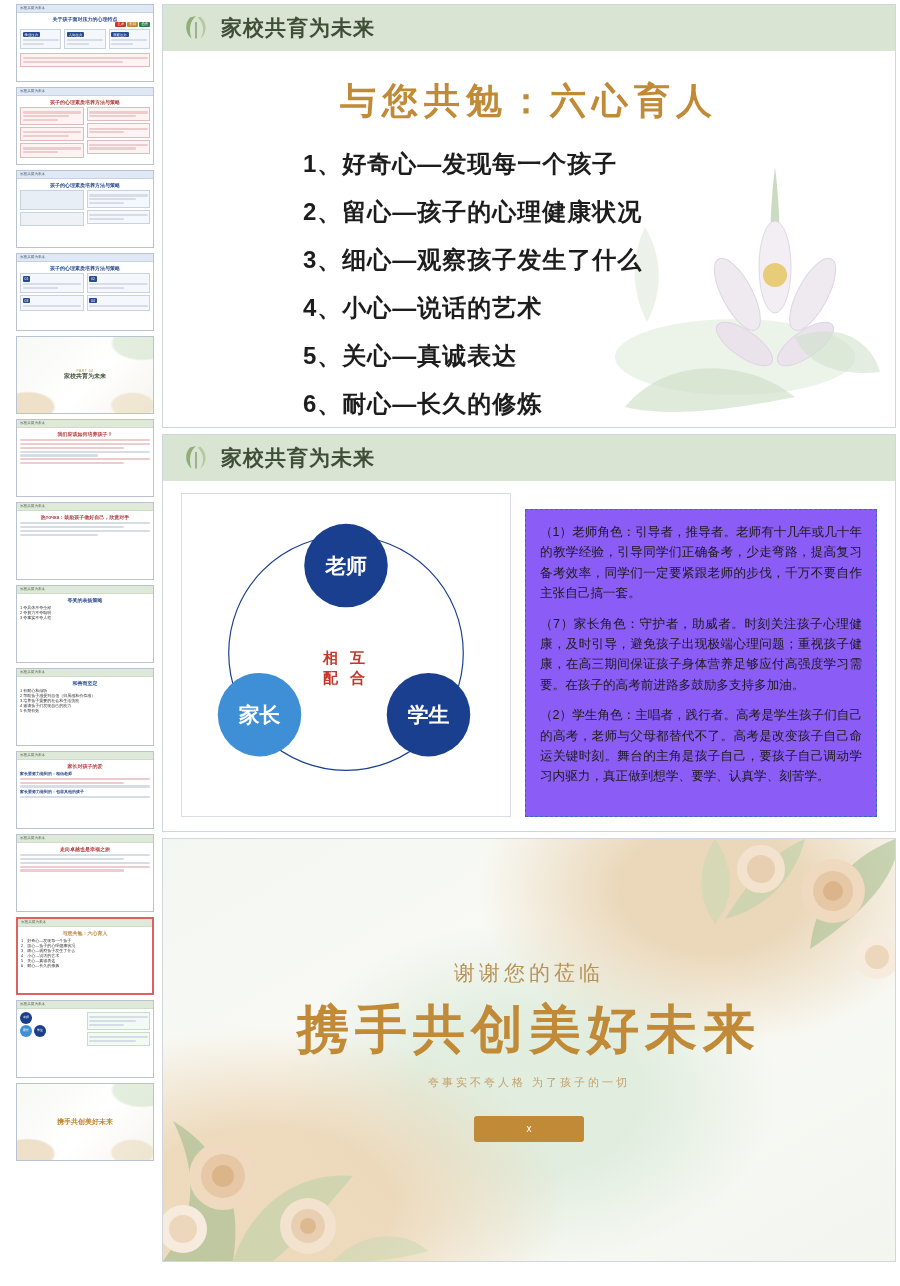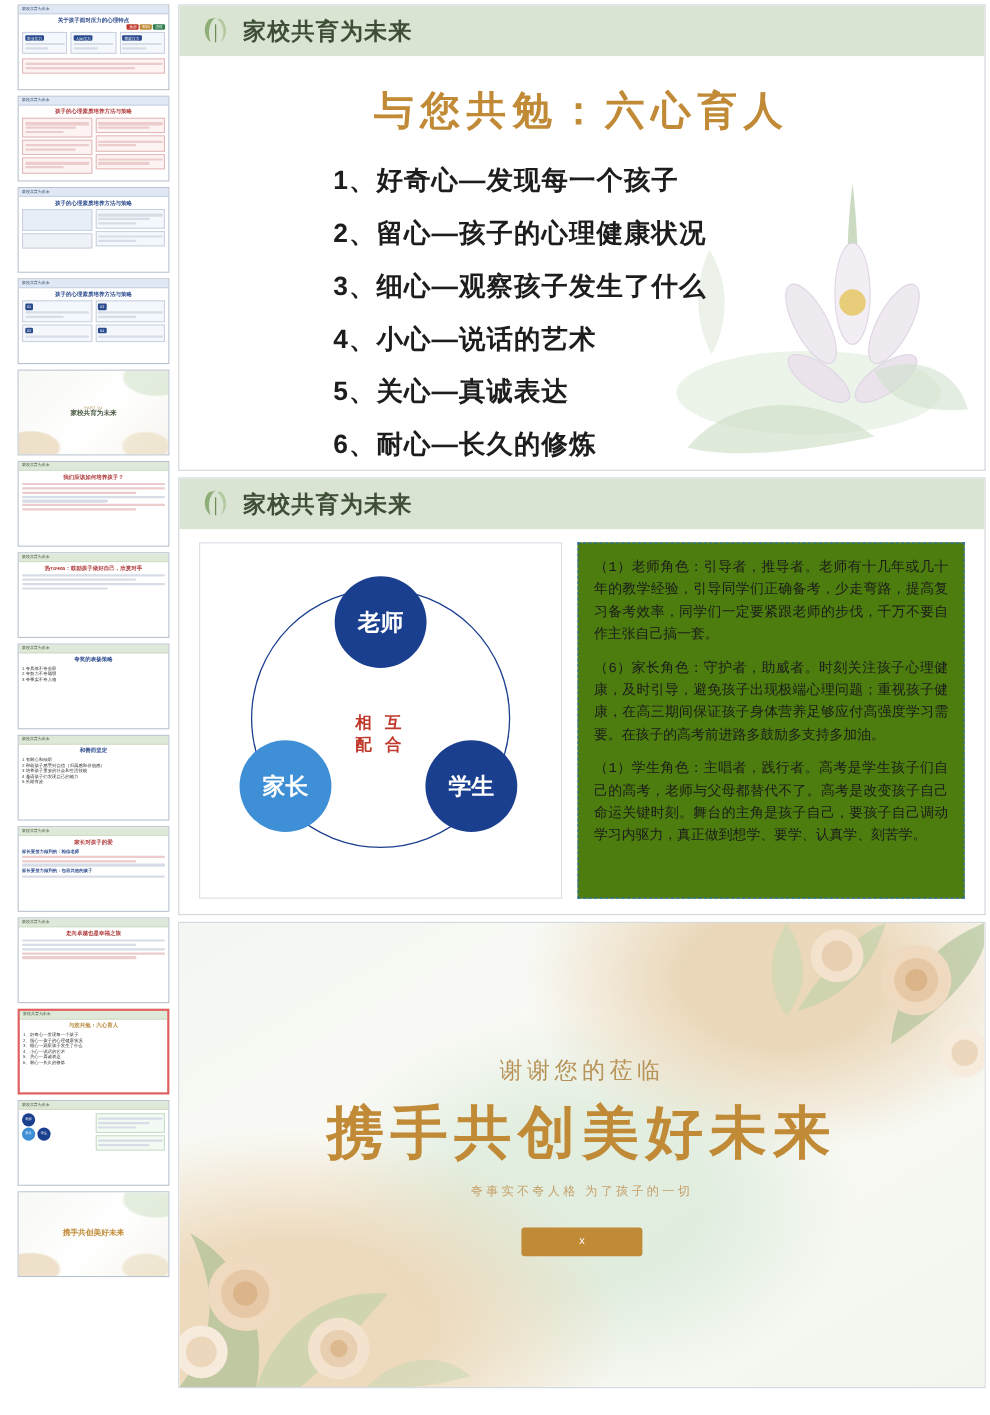--- a/index.html
+++ b/index.html
@@ -205,23 +205,24 @@
     text-align: center;
     color: #c0392b;
     font-weight: bold;
     font-size: 15px;
     letter-spacing: 4px;
     line-height: 1.35;
   }
   .s2-right {
     flex: 1;
     border: 1px dashed #2f6fae;
-    background: #4d7c0f;
+    background: #8b5cf6;
     padding: 12px 14px;
-    font-family: Liberation Mono, monospace;
+    font-family: Liberation Sans, sans-serif;
+    margin-top: 16px;
   }
   .s2-right p {
     margin: 0 0 10px 0;
     font-size: 12.6px;
     line-height: 1.62;
     color: #1b1b1b;
     text-align: justify;
   }
 
   
@@ -592,22 +593,22 @@
             <text x="248" y="229" text-anchor="middle" fill="#ffffff" font-size="21" font-family="Liberation Sans, sans-serif" font-weight="bold">学生</text>
           </svg>
           <div class="venn-center">
             <div>相 互</div>
             <div>配 合</div>
           </div>
         </div>
 
         <div class="s2-right">
           <p>（1）老师角色：引导者，推导者。老师有十几年或几十年的教学经验，引导同学们正确备考，少走弯路，提高复习备考效率，同学们一定要紧跟老师的步伐，千万不要自作主张自己搞一套。</p>
-          <p>（6）家长角色：守护者，助威者。时刻关注孩子心理健康，及时引导，避免孩子出现极端心理问题；重视孩子健康，在高三期间保证孩子身体营养足够应付高强度学习需要。在孩子的高考前进路多鼓励多支持多加油。</p>
-          <p>（1）学生角色：主唱者，践行者。高考是学生孩子们自己的高考，老师与父母都替代不了。高考是改变孩子自己命运关键时刻。舞台的主角是孩子自己，要孩子自己调动学习内驱力，真正做到想学、要学、认真学、刻苦学。</p>
+          <p>（7）家长角色：守护者，助威者。时刻关注孩子心理健康，及时引导，避免孩子出现极端心理问题；重视孩子健康，在高三期间保证孩子身体营养足够应付高强度学习需要。在孩子的高考前进路多鼓励多支持多加油。</p>
+          <p>（2）学生角色：主唱者，践行者。高考是学生孩子们自己的高考，老师与父母都替代不了。高考是改变孩子自己命运关键时刻。舞台的主角是孩子自己，要孩子自己调动学习内驱力，真正做到想学、要学、认真学、刻苦学。</p>
         </div>
       </div>
     </div>
 
     <div class="slide slide3">
       <div class="s3-bg"></div>
 
       <svg class="leafdeco" style="left:0;bottom:0;width:330px;height:300px" viewBox="0 0 330 300">
         <path d="M0 300 C40 250 30 200 10 160 C60 190 80 240 70 300 Z" fill="#a8bf92" opacity="0.65"></path>
         <path d="M70 300 C90 240 140 210 190 215 C160 250 130 285 110 300 Z" fill="#bdd2a8" opacity="0.6"></path>

